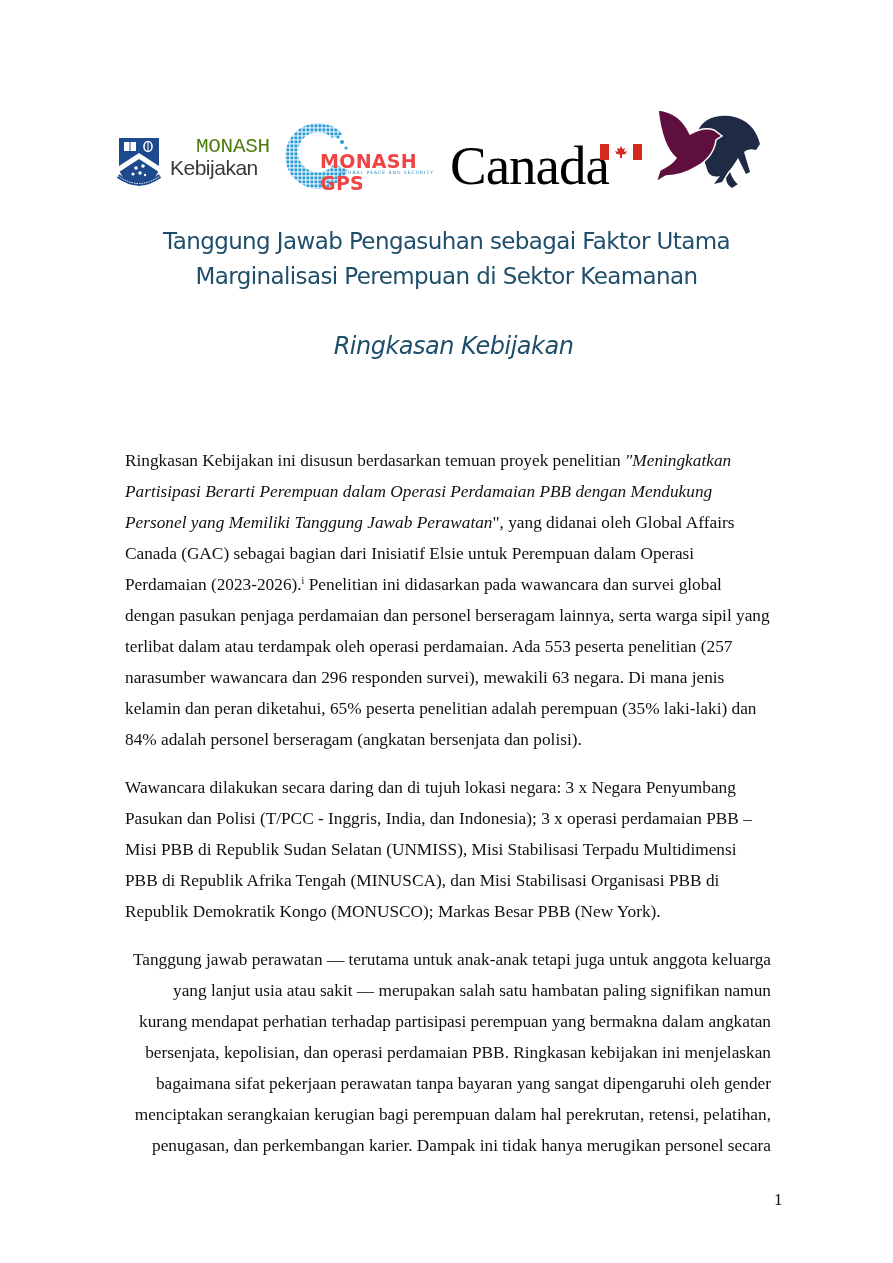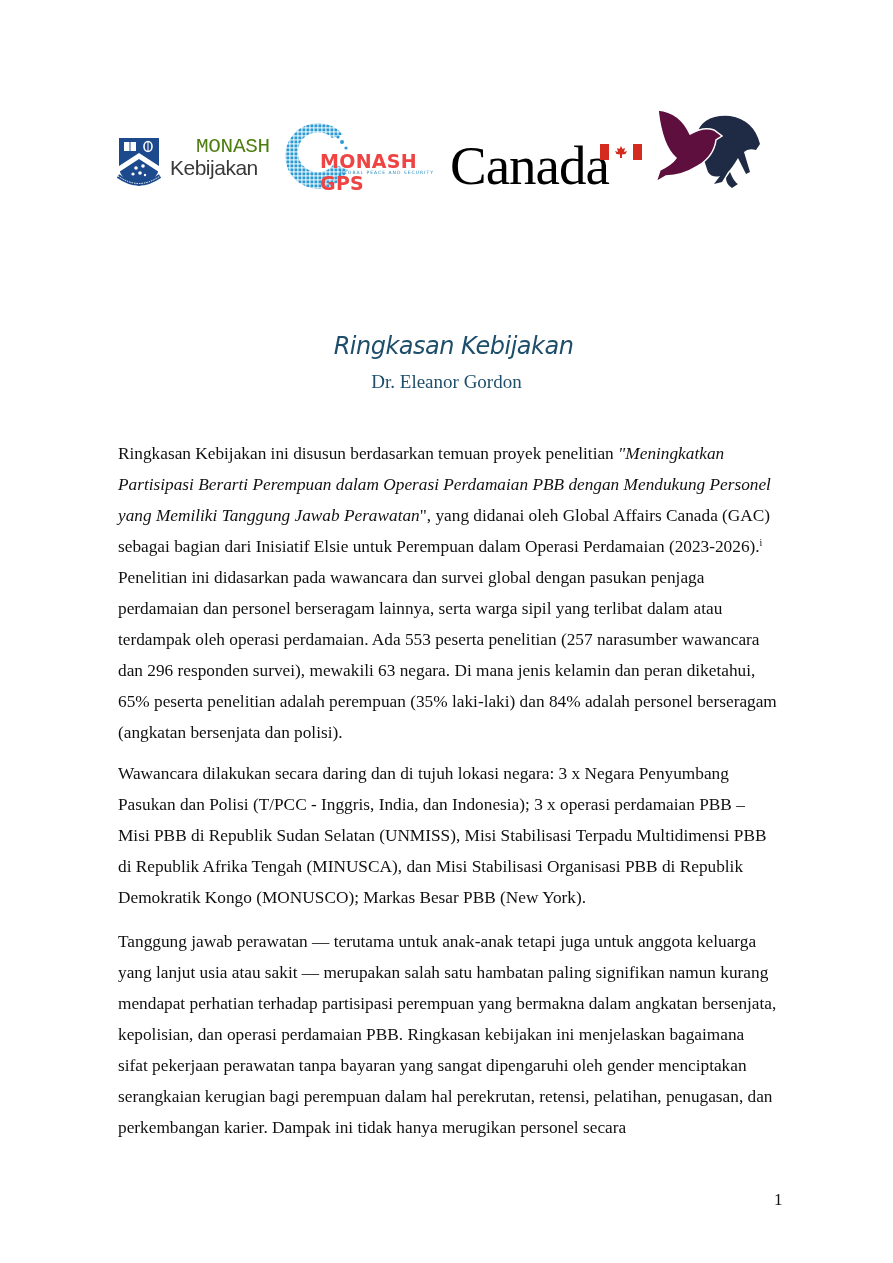--- a/index.html
+++ b/index.html
@@ -27,23 +27,23 @@
   .canada .flag { position: absolute; left: 150px; top: 8px; width: 42px; height: 16px; }
 
   
   .elsie { left: 540px; top: 0; width: 112px; height: 88px; }
 
   h1.title { position: absolute; top: 224px; left: 0; width: 893px; margin: 0; text-align: center; font-family: "DejaVu Sans", sans-serif; font-weight: normal; font-size: 23px; line-height: 35px; color: #1f4e6b; letter-spacing: -0.6px; }
   h2.subtitle { position: absolute; top: 322px; left: 0; width: 893px; margin: 7px; text-align: center; font-family: "DejaVu Sans", sans-serif; font-weight: normal; font-style: italic; font-size: 24px; line-height: 34px; color: #1f4e6b; letter-spacing: -0.5px; }
   .author { position: absolute; top: 369px; left: 0; width: 893px; text-align: center; font-family: "Liberation Serif", serif; font-size: 19px; line-height: 26px; color: #1f4e6b; }
 
   .body { position: absolute; left: 108px; top: 428px; width: 680px; font-family: "Liberation Serif", serif; font-size: 17.3px; line-height: 31px; color: #111; }
-  .body p { margin: 10px; }
+  .body p { margin: 17px; }
   .body p.p2 { margin-top: 6px; }
-  .body p.p3 { margin-top: 13px; }
+  .body p.p3 { margin-top: 13px; text-align: right; }
   .body sup { font-size: 10px; line-height: 0; vertical-align: 6px; }
   .pagenum { position: absolute; left: 774px; top: 1190px; font-family: "Liberation Serif", serif; font-size: 17px; color: #111; }
 </style>
 </head>
 <body>
 
 <div class="page">
 
   <div class="logos">
 
@@ -99,24 +99,27 @@
 
     <div class="logo elsie">
       <svg width="112" height="88" viewBox="0 0 112 88">
         <path d="M44 30 Q50 8 78 10 Q102 14 108 38 L104 44 Q96 42 92 46 L98 66 L94 68 L86 52 Q80 62 76 66 L70 76 L62 78 L68 70 Q60 72 56 66 Z" fill="#1f2a44"></path>
         <path d="M78 66 Q82 76 86 78 L80 82 Q74 78 74 72 Z" fill="#1f2a44"></path>
         <path d="M6 4 Q28 6 38 28 Q52 20 62 24 L70 30 L64 34 Q62 50 46 60 Q30 70 14 70 L4 76 L8 64 Q20 58 24 52 Q10 40 6 4 Z" fill="#5e0f3e" stroke="#fff" stroke-width="1.5"></path>
       </svg>
     </div>
   </div>
 
+  <h1 class="title">
+    <span>Tanggung Jawab Pengasuhan sebagai Faktor Utama</span><br>
+    <span>Marginalisasi Perempuan di Sektor Keamanan</span>
+  </h1>
 
   <h2 class="subtitle">Ringkasan Kebijakan</h2>
 
-  <div class="author">Dr. Eleanor Gordon</div>
 
   <div class="body">
     <p class="p1"><span>Ringkasan Kebijakan ini disusun berdasarkan temuan proyek penelitian </span><i>"Meningkatkan Partisipasi Berarti Perempuan dalam Operasi Perdamaian PBB dengan Mendukung Personel yang Memiliki Tanggung Jawab Perawatan</i><span>", yang didanai oleh Global Affairs Canada (GAC) sebagai bagian dari Inisiatif Elsie untuk Perempuan dalam Operasi Perdamaian (2023-2026).</span><sup>i</sup><span> Penelitian ini didasarkan pada wawancara dan survei global dengan pasukan penjaga perdamaian dan personel berseragam lainnya, serta warga sipil yang terlibat dalam atau terdampak oleh operasi perdamaian. Ada 553 peserta penelitian (257 narasumber wawancara dan 296 responden survei), mewakili 63 negara. Di mana jenis kelamin dan peran diketahui, 65% peserta penelitian adalah perempuan (35% laki-laki) dan 84% adalah personel berseragam (angkatan bersenjata dan polisi).</span></p>
     <p class="p2">Wawancara dilakukan secara daring dan di tujuh lokasi negara: 3 x Negara Penyumbang Pasukan dan Polisi (T/PCC - Inggris, India, dan Indonesia); 3 x operasi perdamaian PBB – Misi PBB di Republik Sudan Selatan (UNMISS), Misi Stabilisasi Terpadu Multidimensi PBB di Republik Afrika Tengah (MINUSCA), dan Misi Stabilisasi Organisasi PBB di Republik Demokratik Kongo (MONUSCO); Markas Besar PBB (New York).</p>
     <p class="p3">Tanggung jawab perawatan — terutama untuk anak-anak tetapi juga untuk anggota keluarga yang lanjut usia atau sakit — merupakan salah satu hambatan paling signifikan namun kurang mendapat perhatian terhadap partisipasi perempuan yang bermakna dalam angkatan bersenjata, kepolisian, dan operasi perdamaian PBB. Ringkasan kebijakan ini menjelaskan bagaimana sifat pekerjaan perawatan tanpa bayaran yang sangat dipengaruhi oleh gender menciptakan serangkaian kerugian bagi perempuan dalam hal perekrutan, retensi, pelatihan, penugasan, dan perkembangan karier. Dampak ini tidak hanya merugikan personel secara</p>
   </div>
 
   <div class="pagenum">1</div>
 </div>
 

